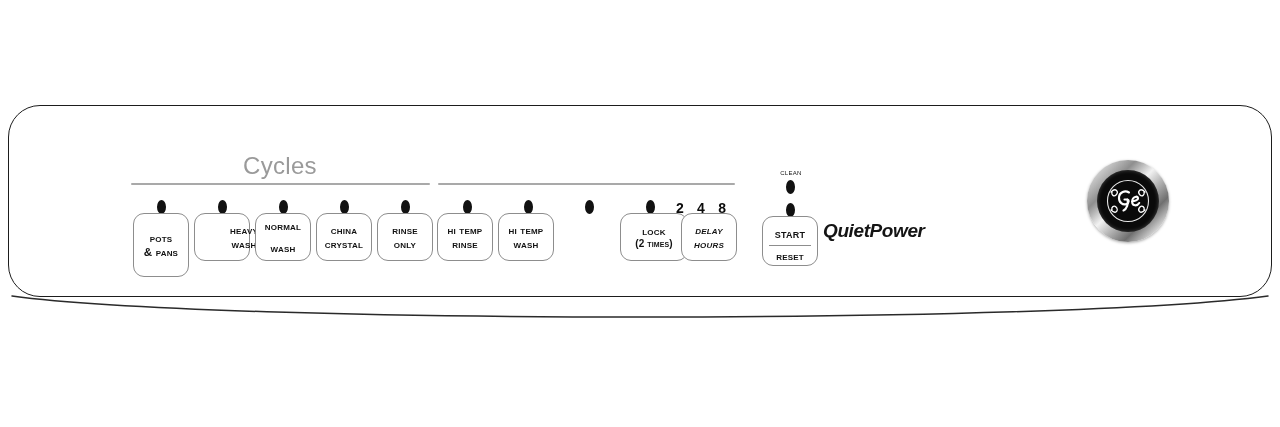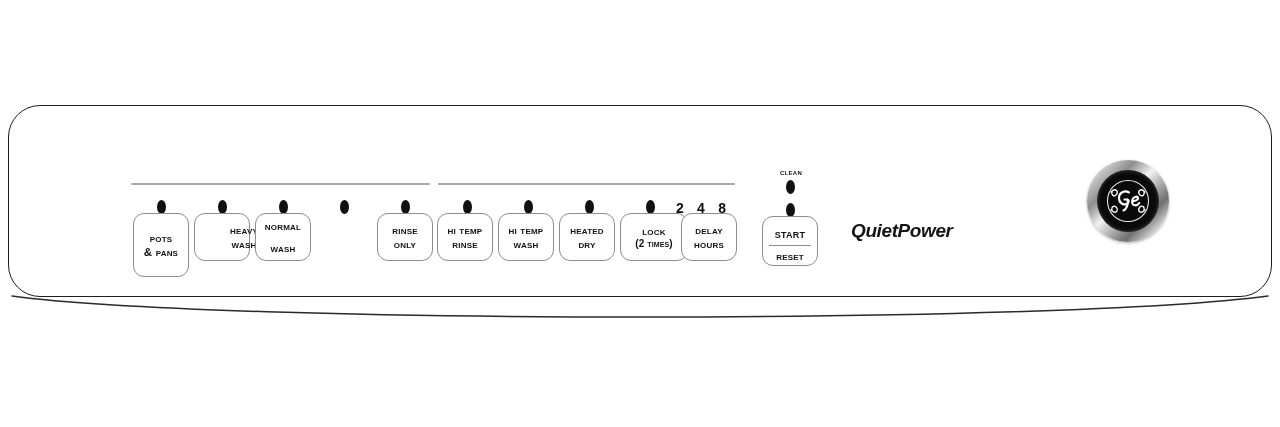--- a/index.html
+++ b/index.html
@@ -110,21 +110,21 @@
     width: 9px;
     height: 14px;
     background: #111111;
     border-radius: 50% / 50%;
   }
 
   
   .led-caption {
     position: absolute;
     font-family: "Liberation Sans", sans-serif;
-    font-weight: 700;
+    font-weight: 400;
     font-size: 9px;
     font-variant: small-caps;
     text-transform: lowercase;
     letter-spacing: 0.3px;
     color: #111111;
     white-space: nowrap;
     text-align: center;
   }
 
   
@@ -188,20 +188,21 @@
 <div id="stage">
 
   <div class="console-panel"></div>
 
   <div class="console-lip">
     <svg width="1260" height="58" viewBox="0 0 1260 58" fill="none" xmlns="http://www.w3.org/2000/svg">
       <path d="M2 24 C 210 52, 1050 52, 1258 24" stroke="#2a2a2a" stroke-width="1.5" fill="none" stroke-linecap="round"></path>
     </svg>
   </div>
 
+  <div class="section-label" style="left:130px; top:152px; width:300px;">Cycles</div>
   <div class="section-rule" style="left:131px; top:183px; width:299px;"></div>
 
   <div class="led" style="left:157px; top:200px;"></div>
   <div class="key" style="left:133px; top:213px; width:56px; height:64px;">
     <span class="key-line">Pots</span>
     <span class="key-line">&amp; Pans</span>
   </div>
 
   <div class="led" style="left:218px; top:200px;"></div>
   <div class="key" style="left:194px; top:213px; width:56px; height:48px;padding-left:44px;">
@@ -209,20 +210,24 @@
     <span class="key-line">Wash</span>
   </div>
 
   <div class="led" style="left:279px; top:200px;"></div>
   <div class="key" style="left:255px; top:213px; width:56px; height:48px;gap:7px;">
     <span class="key-line">Normal</span>
     <span class="key-line">Wash</span>
   </div>
 
   <div class="led" style="left:340px; top:200px;"></div>
+  <div class="key" style="left:316px; top:213px; width:56px; height:48px;">
+    <span class="key-line">China</span>
+    <span class="key-line">Crystal</span>
+  </div>
 
   <div class="led" style="left:401px; top:200px;"></div>
   <div class="key" style="left:377px; top:213px; width:56px; height:48px;">
     <span class="key-line">Rinse</span>
     <span class="key-line">Only</span>
   </div>
 
   <div class="section-rule" style="left:438px; top:183px; width:297px;"></div>
 
   <div class="led" style="left:463px; top:200px;"></div>
@@ -231,52 +236,48 @@
     <span class="key-line">Rinse</span>
   </div>
 
   <div class="led" style="left:524px; top:200px;"></div>
   <div class="key" style="left:498px; top:213px; width:56px; height:48px;">
     <span class="key-line">Hi Temp</span>
     <span class="key-line">Wash</span>
   </div>
 
   <div class="led" style="left:585px; top:200px;"></div>
-  <div class="key" style="left:559px; top:213px; width:56px; height:48px;">
-    <span class="key-line">Heated</span>
-    <span class="key-line">Dry</span>
-  </div>
 
   <div class="led" style="left:646px; top:200px;"></div>
   <div class="key" style="left:620px; top:213px; width:68px; height:48px;">
     <span class="key-line">Lock</span>
     <span class="key-line small">(2 Times)</span>
   </div>
 
   <div class="hours-row" style="left:676px; top:200px; width:50px; height:16px;">
     <span>2</span>
     <span>4</span>
     <span>8</span>
   </div>
-  <div class="key" style="left:681px; top:213px; width:56px; height:48px;">
+  <div class="key" style="left:681px; top:213px; width:56px; height:48px;font-style:italic;">
     <span class="key-line">Delay</span>
     <span class="key-line">Hours</span>
   </div>
 
   <div class="led-caption" style="left:763px; top:167px; width:56px;">Clean</div>
   <div class="led" style="left:786px; top:180px;"></div>
   <div class="led" style="left:786px; top:203px;"></div>
 
   <div class="key split" style="left:762px; top:216px; width:56px; height:50px;">
     <span class="key-line big">Start</span>
     <span class="divider"></span>
     <span class="key-line">Reset</span>
   </div>
 
-  <div class="wordmark" style="left:851px; top:220px;">QuietPower</div>
+  <div class="wordmark" style="left:823px; top:220px;">QuietPower</div>
 
   <div class="ge-badge" style="left:1087px; top:160px;">
     <div class="ge-badge-inner">
       <svg width="50" height="50" viewBox="0 0 50 50" xmlns="http://www.w3.org/2000/svg">
 
         <path d="M25 4.5 C 13.5 4.5, 4.5 13.5, 4.5 25 C 4.5 36.5, 13.5 45.5, 25 45.5
                  C 36.5 45.5, 45.5 36.5, 45.5 25 C 45.5 13.5, 36.5 4.5, 25 4.5 Z" fill="none" stroke="#ffffff" stroke-width="1.1" opacity="0.9"></path>
         <path d="M8 16 C 13 11, 16 16, 13 19 C 11 21, 8 19, 9 16" fill="none" stroke="#ffffff" stroke-width="1.3" stroke-linecap="round"></path>
         <path d="M42 16 C 37 11, 34 16, 37 19 C 39 21, 42 19, 41 16" fill="none" stroke="#ffffff" stroke-width="1.3" stroke-linecap="round"></path>
         <path d="M8 34 C 13 39, 16 34, 13 31 C 11 29, 8 31, 9 34" fill="none" stroke="#ffffff" stroke-width="1.3" stroke-linecap="round"></path>

